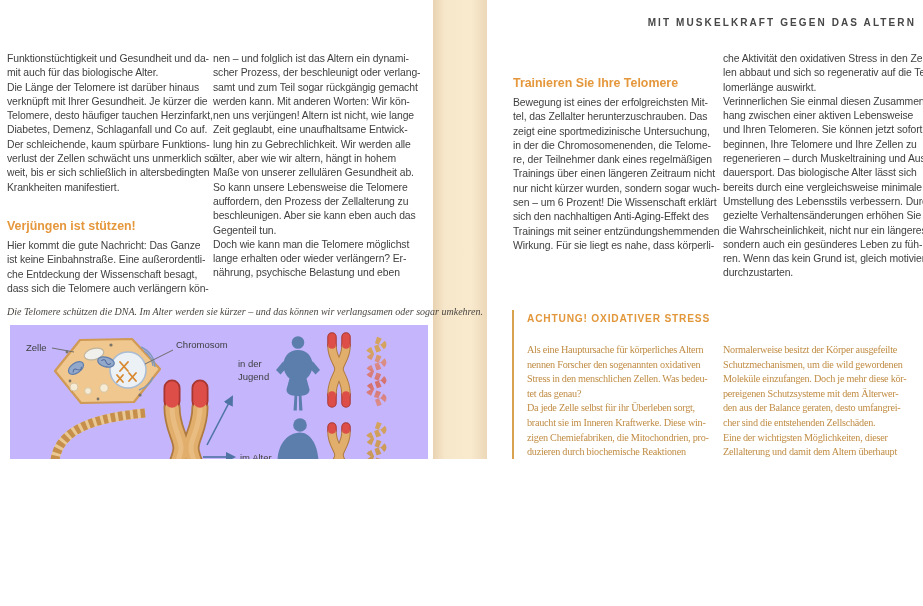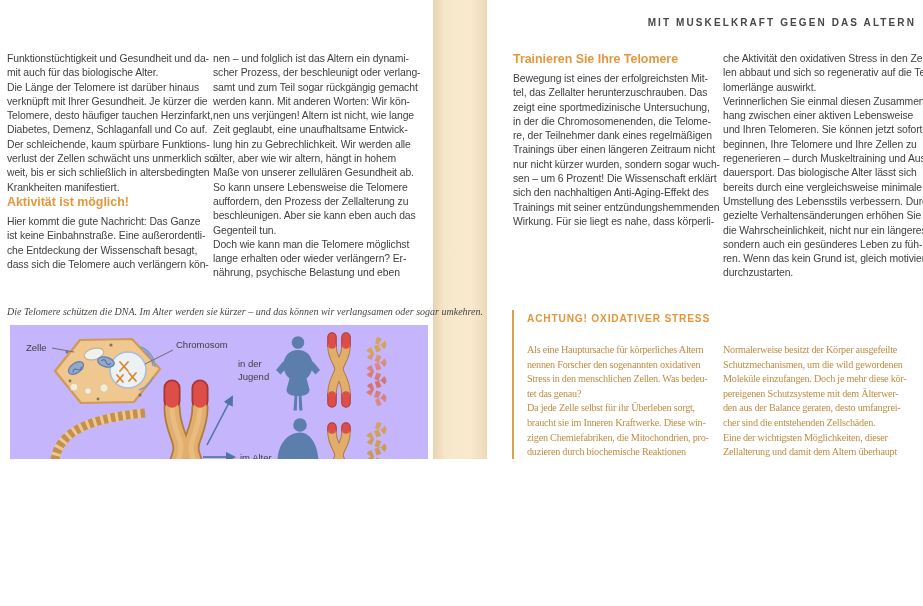--- a/index.html
+++ b/index.html
@@ -15,21 +15,21 @@
     position:absolute;top:17px;right:7px;width:400px;text-align:right;
     font-size:10px;font-weight:700;letter-spacing:2.1px;color:#474747;
   }
   .col{position:absolute;top:52px;font-size:10.4px;line-height:14.3px;letter-spacing:-0.1px;color:#414141;}
   .lines{white-space:pre;}
   .lcol1{left:7px;width:200px;}
   .lcol2{left:213px;width:200px;}
   .rcol1{left:513px;width:198px;}
   .rcol2{left:723px;width:196px;}
   .col h3{
-    margin:0 0 6px 0;font-size:12.4px;line-height:14px;font-weight:700;color:#e5973c;letter-spacing:0;
+    margin:24px 0 6px 0;font-size:12.4px;line-height:14px;font-weight:700;color:#e5973c;letter-spacing:0;
   }
   .caption{
     position:absolute;left:7px;top:306px;width:436px;
     font-family:"Liberation Serif",serif;font-style:italic;font-size:10px;color:#4a4641;white-space:pre;
   }
   .panel{
     position:absolute;left:10px;top:325px;width:418px;height:273px;background:#c4b5fd;
   }
   .goldline{position:absolute;left:512px;top:310px;width:1.6px;height:241px;background:#d8a24e;}
   .boxhead{
@@ -59,21 +59,21 @@
     <div class="lines">Funktionstüchtigkeit und Gesundheit und da-
 mit auch für das biologische Alter.
 Die Länge der Telomere ist darüber hinaus
 verknüpft mit Ihrer Gesundheit. Je kürzer die
 Telomere, desto häufiger tauchen Herzinfarkt,
 Diabetes, Demenz, Schlaganfall und Co auf.
 Der schleichende, kaum spürbare Funktions-
 verlust der Zellen schwächt uns unmerklich so
 weit, bis er sich schließlich in altersbedingten
 Krankheiten manifestiert.</div>
-    <h3>Aktivität ist möglich!</h3>
+    <h3>Verjüngen ist stützen!</h3>
     <div class="lines">Hier kommt die gute Nachricht: Das Ganze
 ist keine Einbahnstraße. Eine außerordentli-
 che Entdeckung der Wissenschaft besagt,
 dass sich die Telomere auch verlängern kön-</div>
   </div>
 
   <div class="col lcol2 lines">nen – und folglich ist das Altern ein dynami-
 scher Prozess, der beschleunigt oder verlang-
 samt und zum Teil sogar rückgängig gemacht
 werden kann. Mit anderen Worten: Wir kön-

